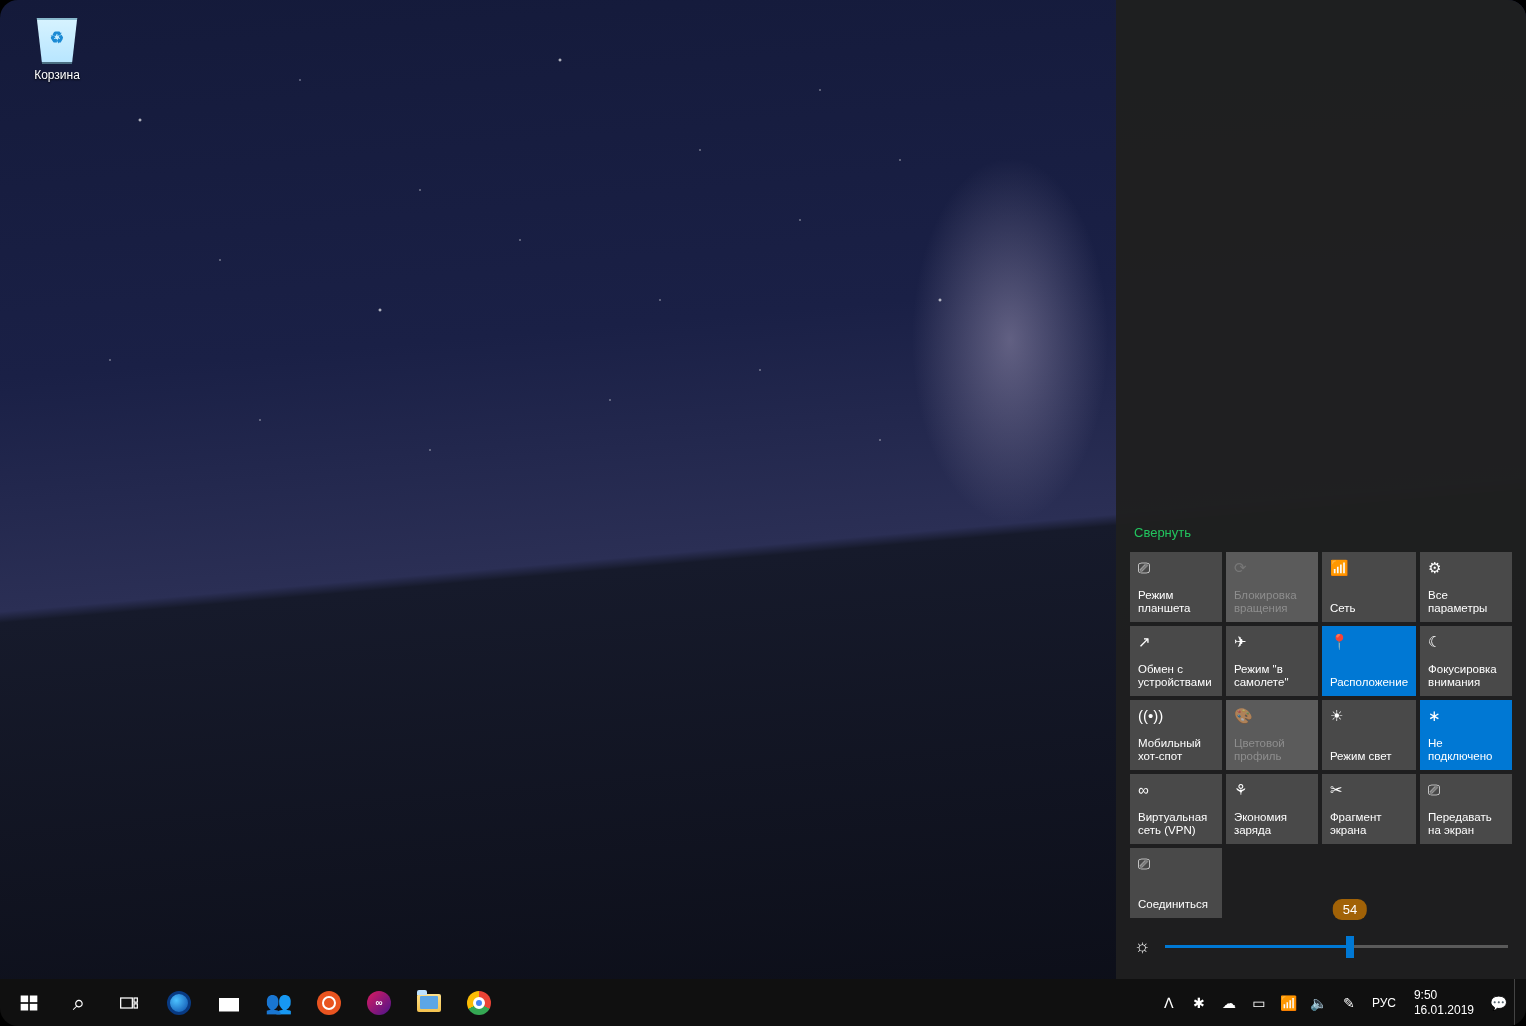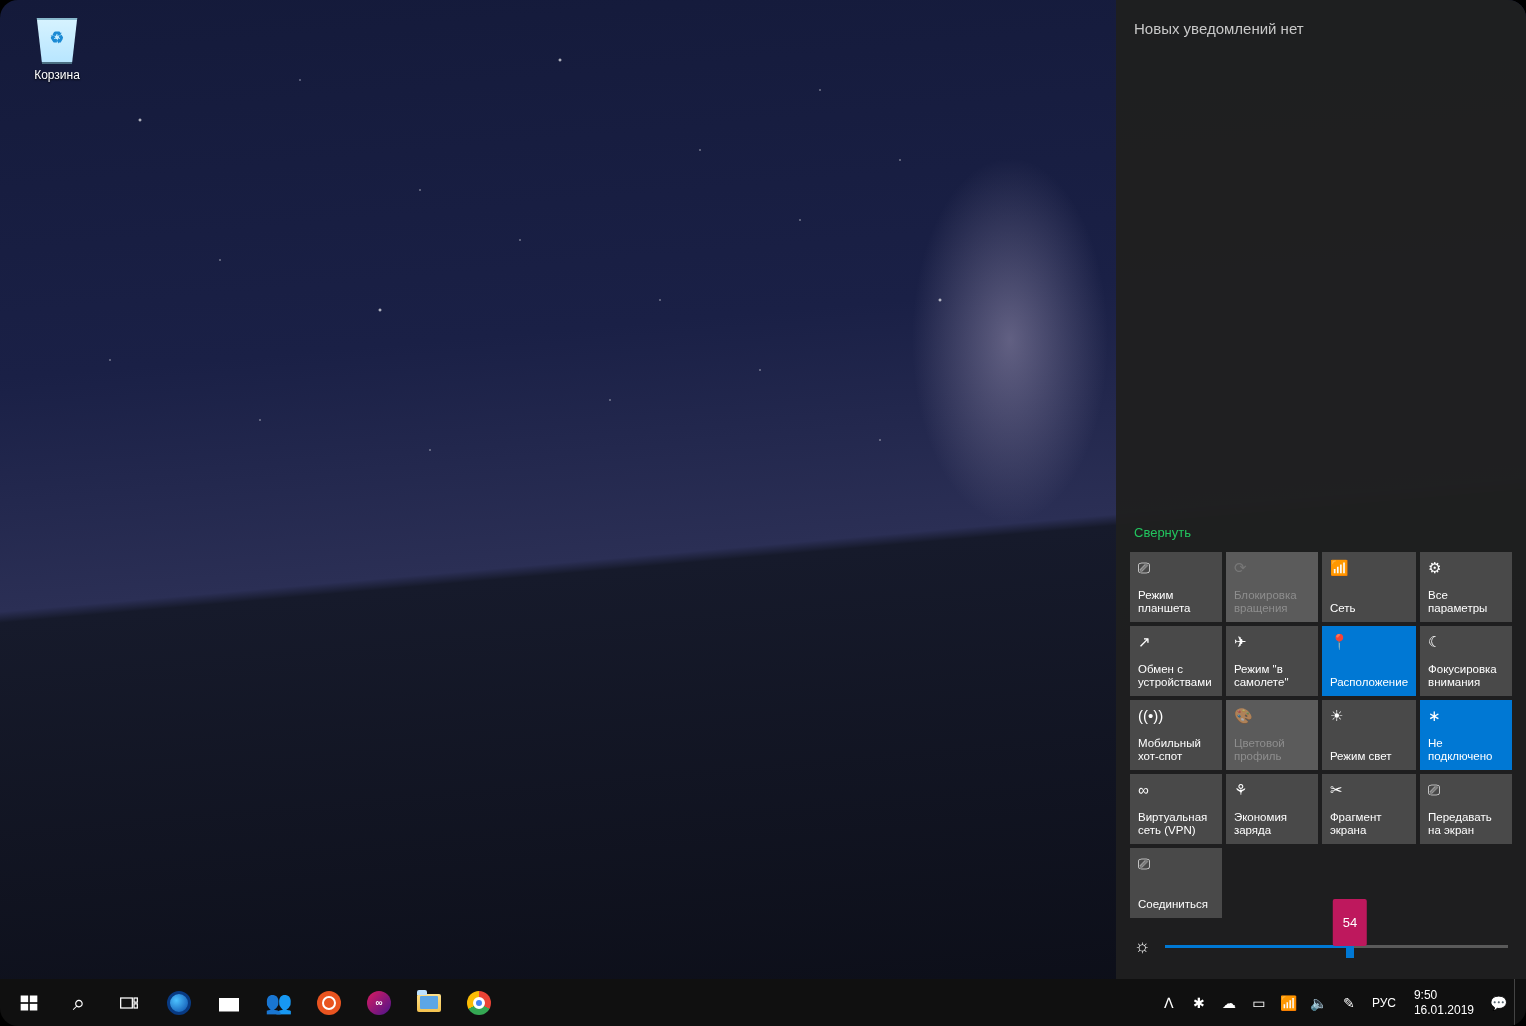--- a/index.html
+++ b/index.html
@@ -73,21 +73,21 @@
   .tile .ico{font-size:15px;height:18px;display:flex;align-items:center}
   .tile.active{background:var(--accent)}
   .tile.disabled{background:#5b5b5b;color:#8e8e8e;cursor:default}
   .tile.disabled .ico{opacity:.55}
 
   .brightness-row{display:flex;align-items:center;gap:14px;padding:18px 4px 8px}
   .brightness-row .sun{color:#fff;font-size:18px}
   .slider{flex:1;height:3px;background:#5a5a5a;position:relative}
   .slider .fill{position:absolute;left:0;top:0;height:100%;background:var(--accent)}
   .slider .thumb{position:absolute;top:50%;width:8px;height:22px;background:var(--accent);transform:translate(-50%,-50%)}
-  .slider .tooltip{position:absolute;top:-46px;transform:translateX(-50%);background:#be185d;color:#fff;padding:16px 10px;font-size:13px;border-radius:2px}
+  .slider .tooltip{position:absolute;top:-46px;transform:translateX(-50%);background:#a16207;color:#fff;padding:3px 10px;font-size:13px;border-radius:9px}
 
   
   .taskbar{
     position:absolute;left:0;right:0;bottom:0;height:47px;background:var(--taskbar);
     display:flex;align-items:center;justify-content:space-between;padding:0 4px
   }
   .tb-left,.tb-right{display:flex;align-items:center;height:100%}
   .tb-btn{width:50px;height:100%;display:flex;align-items:center;justify-content:center;color:#fff;font-size:17px;cursor:pointer}
   .tb-btn svg,.tb-btn .glyph{width:20px;height:20px;display:flex;align-items:center;justify-content:center}
   .tray-btn{width:30px;height:100%;display:flex;align-items:center;justify-content:center;color:#fff;font-size:14px;cursor:pointer}
@@ -115,21 +115,20 @@
 <div class="desktop">
   <div class="desk-icon">
     <div class="bin">
         <span class="recycle-glyph">♻</span>
       </div>
     <span class="label">Корзина</span>
   </div>
 </div>
 
 <div class="action-center">
-  <div class="ac-header">Новых уведомлений нет</div>
   <div class="ac-spacer"></div>
   <div class="ac-collapse">Свернуть</div>
 
   <div class="tiles" id="tiles">
       <div class="tile">
         <div class="ico">⎚</div>
         <div>Режим планшета</div>
       </div>
       <div class="tile disabled">
         <div class="ico">⟳</div>

